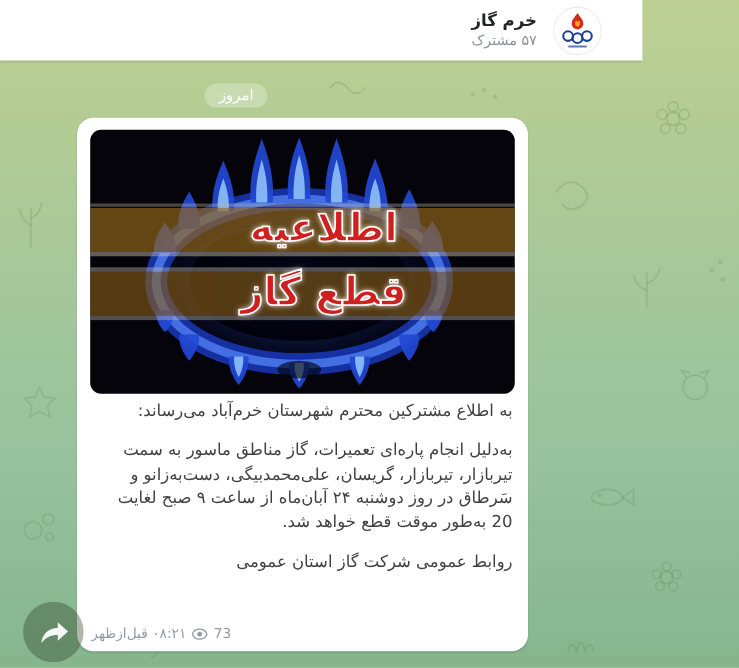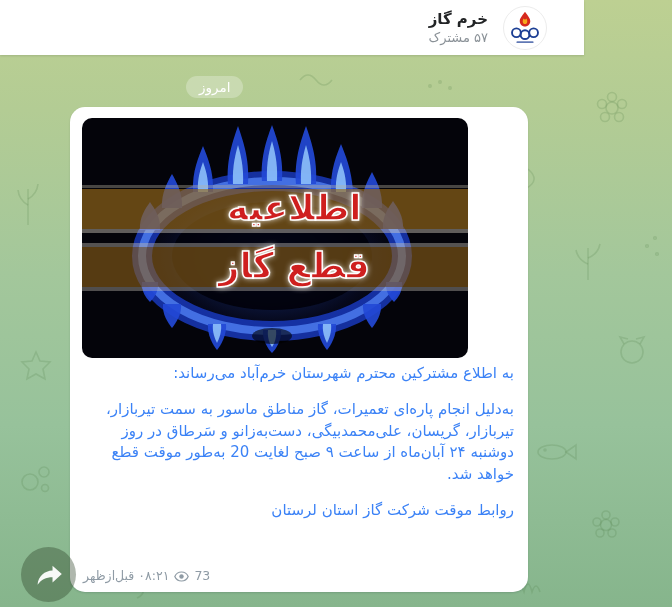--- a/index.html
+++ b/index.html
@@ -31,21 +31,21 @@
   
   .date-pill {
     position:absolute; left:186px; top:76px; z-index:4;
     padding:3px 13px; border-radius:13px;
     background:rgba(255,255,255,.27);
     color:#fff; font-size:13.5px; font-weight:normal;
   }
 
   
   .bubble {
-    position:absolute; left:70px; top:107px; width:458px; height:485px;
+    position:absolute; left:70px; top:107px; width:410px; height:485px;
     background:#fff; border-radius:15px; z-index:4;
     box-shadow:0 1px 2px rgba(16,35,47,.15);
   }
   .media {
     position:absolute; left:12px; top:11px; width:386px; height:240px;
     border-radius:10px; background:#04040a; overflow:hidden; cursor:pointer;
   }
   .glow {
     position:absolute; inset:0;
     background:radial-gradient(ellipse 165px 105px at 49% 58%, rgba(43,92,235,.55), rgba(15,30,110,.18) 62%, transparent 78%);
@@ -65,21 +65,21 @@
     color:#cf1f1f; letter-spacing:1px;
     -webkit-text-stroke:1.4px #ffffff;
     text-shadow:0 0 6px rgba(255,255,255,.95), 0 0 2px #fff;
   }
   .ov1 { top:69px; }
   .ov2 { top:127px; }
 
   .msg-text {
     position:absolute; left:14px; right:14px; top:256px;
     direction:rtl; text-align:right;
-    color:#3b82f6; font-size:15px; line-height:1.45;
+    color:#404040; font-size:15px; line-height:1.45;
   }
   .msg-text p { margin-bottom:14px; }
 
   .msg-meta {
     position:absolute; left:13px; bottom:9px;
     display:flex; flex-direction:row-reverse; align-items:center; gap:5px;
     direction:rtl; color:#8f9ba5; font-size:12.5px; white-space:nowrap;
   }
   .msg-meta .eye { display:inline-flex; margin-top:1px; }
 
@@ -225,21 +225,21 @@
     <div class="strip s2"></div>
     <div class="strip s3"></div>
 
     <div class="ov ov1" dir="rtl">اطلاعیه</div>
     <div class="ov ov2" dir="rtl">قطع گاز</div>
   </div>
 
   <div class="msg-text">
     <p>به اطلاع مشترکین محترم شهرستان خرم‌آباد می‌رساند:</p>
     <p>به‌دلیل انجام پاره‌ای تعمیرات، گاز مناطق ماسور به سمت تیربازار، تیربازار، گریسان، علی‌محمدبیگی، دست‌به‌زانو و سَرطاق در روز دوشنبه ۲۴ آبان‌ماه از ساعت ۹ صبح لغایت 20 به‌طور موقت قطع خواهد شد.</p>
-    <p>روابط موقت شرکت گاز استان لرستان</p>
+    <p>روابط عمومی شرکت گاز استان عمومی</p>
   </div>
 
   <div class="msg-meta">
     <span>۰۸:۲۱ قبل‌ازظهر</span>
     <span class="eye">
       <svg width="15" height="11" viewBox="0 0 15 11" xmlns="http://www.w3.org/2000/svg">
         <path d="M7.5,1 C4.2,1 1.8,3.2 0.8,5.5 C1.8,7.8 4.2,10 7.5,10 C10.8,10 13.2,7.8 14.2,5.5 C13.2,3.2 10.8,1 7.5,1 Z" fill="none" stroke="#8f9ba5" stroke-width="1.2"></path>
         <circle cx="7.5" cy="5.5" r="2.2" fill="#8f9ba5"></circle>
       </svg>
     </span>

